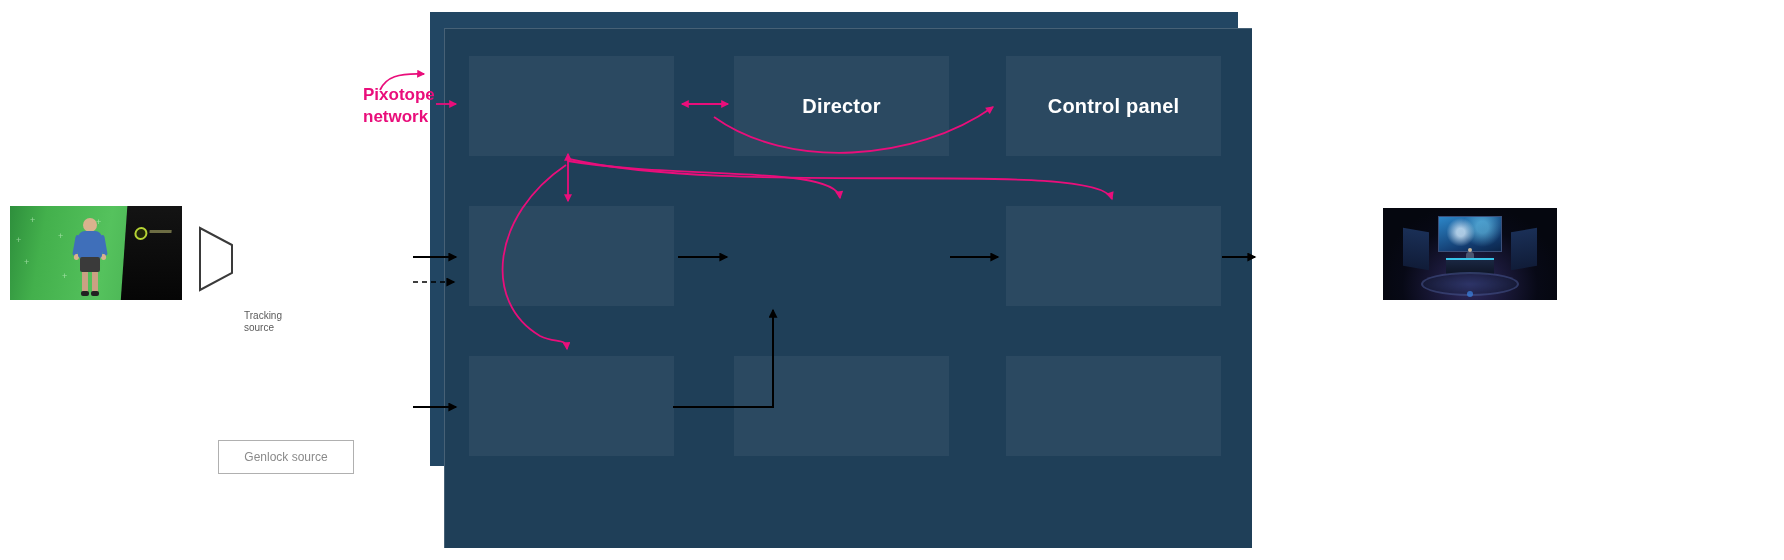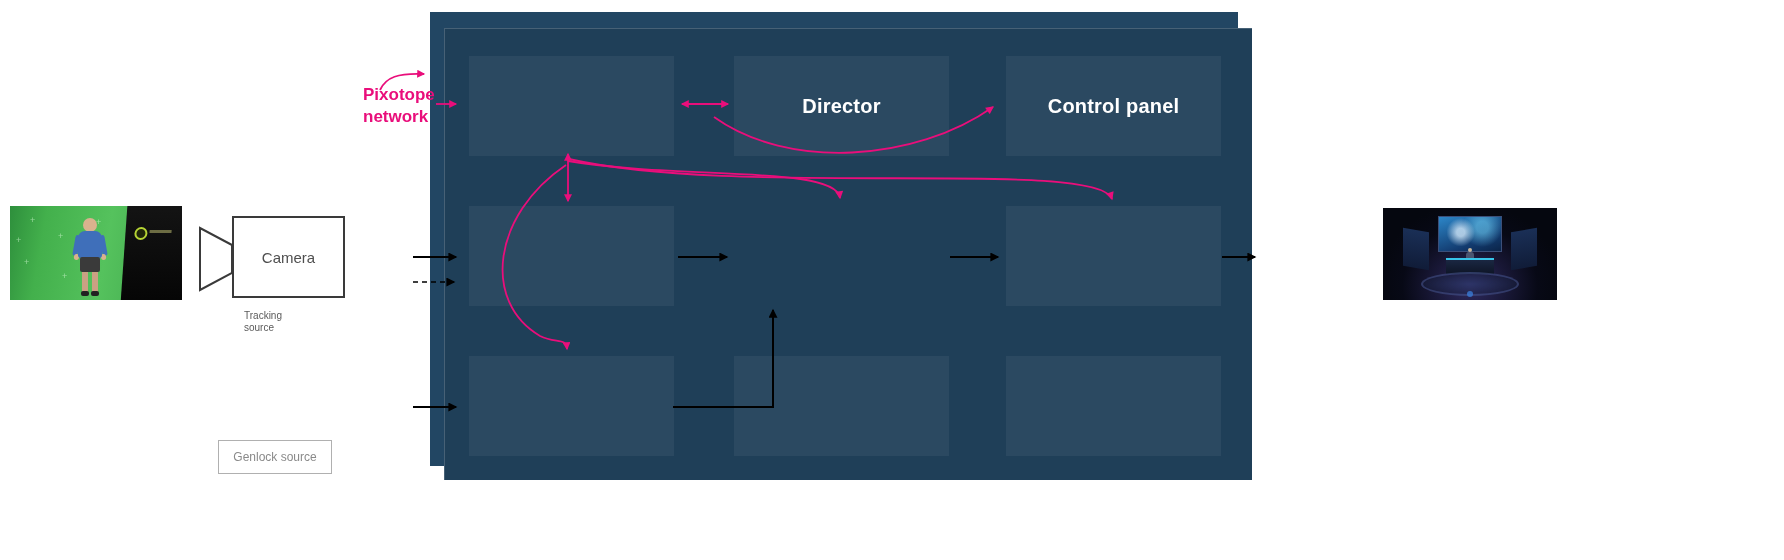--- a/index.html
+++ b/index.html
@@ -9,21 +9,21 @@
     font-family:"Liberation Sans", sans-serif;
   }
   .abs{position:absolute;}
 
   
   .card-back{
     left:430px;top:12px;width:808px;height:454px;
     background:#224663;
   }
   .card-front{
-    left:444px;top:28px;width:808px;height:452px;
+    left:444px;top:28px;width:808px;height:520px;
     background:#1f3f58;
     border-left:1px solid rgba(255,255,255,0.18);
     border-top:1px solid rgba(255,255,255,0.18);
     box-sizing:border-box;
   }
   .subbox{
     position:absolute;
     background:rgba(255,255,255,0.055);
     display:flex;align-items:center;justify-content:center;
   }
@@ -54,21 +54,21 @@
   }
   .camera-box .camlabel{color:#4f4f4f;font-size:15px;}
   .tracking{
     left:244px;top:310px;width:90px;
     color:#5a5a5a;font-size:10px;line-height:12px;
   }
   .tracking span{display:block;}
 
   
   .genlock{
-    left:218px;top:440px;width:114px;height:34px;
+    left:218px;top:440px;width:136px;height:34px;
     border:1px solid #b0b0b0;box-sizing:border-box;
     display:flex;align-items:center;justify-content:center;
     color:#8a8a8a;font-size:12px;
   }
 
   
   svg.connectors{
     position:absolute;left:0;top:0;width:1784px;height:560px;
     pointer-events:none;
   }
@@ -152,23 +152,20 @@
       <div class="gs-leg-r"></div>
       <div class="gs-shoe-l"></div>
       <div class="gs-shoe-r"></div>
     </div>
     <div class="gs-panel">
       <div class="gs-logo"></div>
       <div class="gs-logo-text"></div>
     </div>
   </div>
 
-  <div class="abs camera-box">
-    <span class="camlabel">Camera</span>
-  </div>
   <div class="abs tracking">
     <span>Tracking</span>
     <span>source</span>
   </div>
 
   <div class="abs genlock">
     <span>Genlock source</span>
   </div>
 
   <div class="abs card-back"></div>

